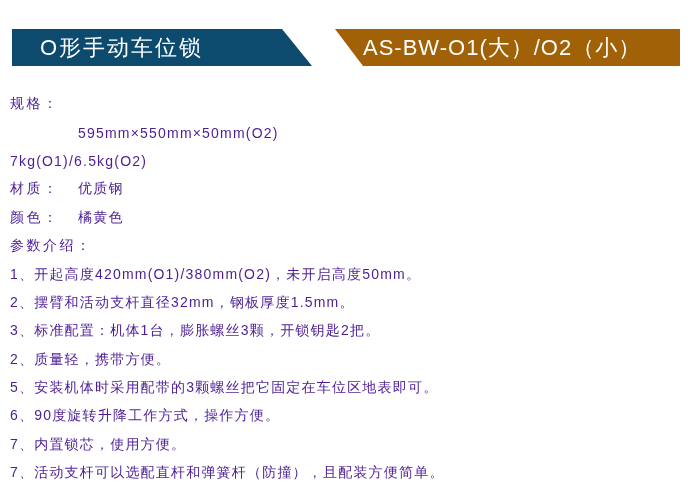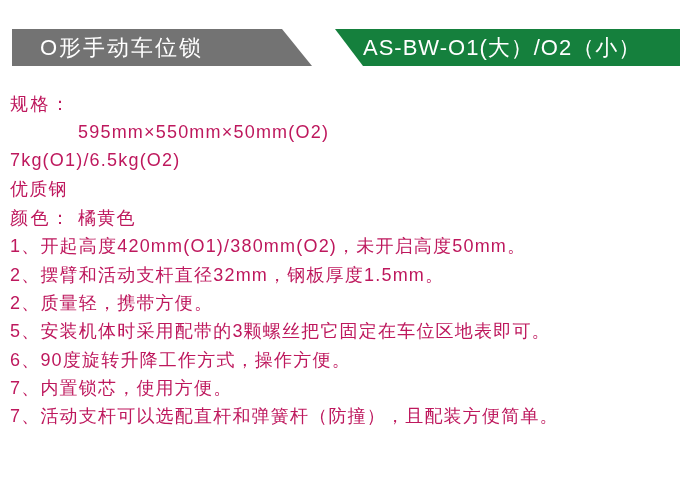--- a/index.html
+++ b/index.html
@@ -23,41 +23,41 @@
     display: flex;
     align-items: center;
     color: #ffffff;
     font-size: 22px;
     box-sizing: border-box;
     white-space: nowrap;
   }
   .banner-red {
     left: 12px;
     width: 300px;
-    background: #737373;
+    background: #0c4a6e;
     clip-path: polygon(0 0, 270px 0, 300px 100%, 0 100%);
     padding-left: 28px;
     letter-spacing: 2px;
   }
   .banner-gray {
     left: 305px;
     width: 375px;
-    background: #15803d;
+    background: #a16207;
     clip-path: polygon(30px 0, 100% 0, 100% 100%, 58px 100%);
     padding-left: 58px;
     letter-spacing: 1px;
   }
   
   .content {
     position: absolute;
     top: 90px;
     left: 10px;
     right: 2px;
-    color: #be185d;
-    font-size: 18px;
+    color: #4c1d95;
+    font-size: 14px;
     letter-spacing: 1.2px;
   }
   .line {
     height: 28.4px;
     display: flex;
     align-items: center;
     white-space: nowrap;
     overflow: hidden;
   }
   .spec-label {
@@ -90,31 +90,34 @@
     <div class="line">
       <span class="spec-label"></span>
       <span class="spec-value">595mm×550mm×50mm(O2)</span>
     </div>
 
     <div class="line">
       <span class="spec-value">7kg(O1)/6.5kg(O2)</span>
     </div>
 
     <div class="line">
+      <span class="spec-label">材质：</span>
       <span class="spec-value">优质钢</span>
     </div>
 
     <div class="line">
       <span class="spec-label">颜色：</span>
       <span class="spec-value">橘黄色</span>
     </div>
 
+    <div class="line heading">参数介绍：</div>
 
     <div class="line">1、开起高度420mm(O1)/380mm(O2)，未开启高度50mm。</div>
     <div class="line">2、摆臂和活动支杆直径32mm，钢板厚度1.5mm。</div>
+    <div class="line">3、标准配置：机体1台，膨胀螺丝3颗，开锁钥匙2把。</div>
     <div class="line">2、质量轻，携带方便。</div>
     <div class="line">5、安装机体时采用配带的3颗螺丝把它固定在车位区地表即可。</div>
     <div class="line">6、90度旋转升降工作方式，操作方便。</div>
     <div class="line">7、内置锁芯，使用方便。</div>
     <div class="line">7、活动支杆可以选配直杆和弹簧杆（防撞），且配装方便简单。</div>
 
   </div>
 </div>
 
 </body></html>

